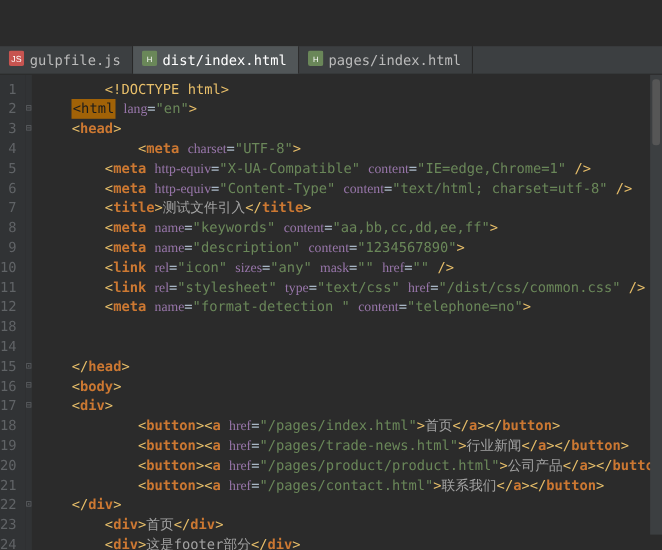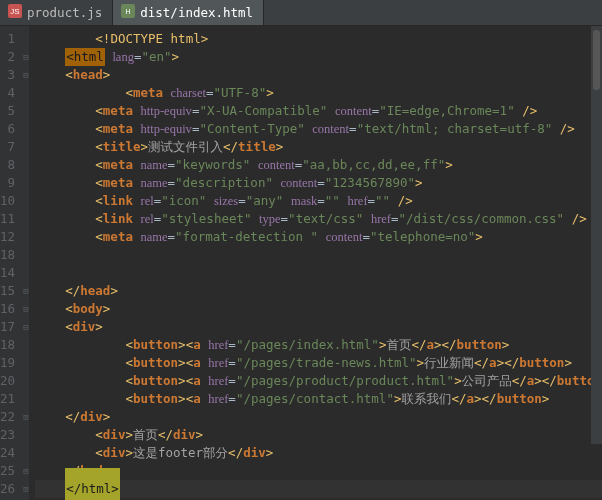--- a/index.html
+++ b/index.html
@@ -20,45 +20,54 @@
   .tag  { color:#cc7832; font-weight:bold; }
   .attr { color:#9876aa;font-family:Liberation Serif, serif; }
   .eq   { color:#a9b7c6; }
   .str  { color:#6a8759; }
   .txt  { color:#a3a3a3; }
   .doct { color:#e8bf6a; }
   .hl-open  { background:#a16207; color:#1b1b1b; padding:0 1px; }
   .hl-close { background:#a4a42a; color:#1b1b1b; padding:12px 1px; }
   .scroll-v { position:absolute; right:0; top:26px; bottom:0; width:11px; background:#3c3f41; }
   .scroll-thumb { position:absolute; right:2px; top:4px; width:7px; height:60px; background:#565656; border-radius:3px; }
-  .container { position:relative; width:602px; height:444px; }
+  .container { position:relative; width:602px; height:444px;margin-top:42px; }
   .caret-row { background:#323232; }
 </style>
 </head>
 <body>
 <div class="container">
 
 <div class="tabbar">
   <div class="tab">
     <span>
       <svg viewBox="0 0 14 14">
             <rect width="14" height="14" rx="2" fill="#c75450"></rect>
             <text x="7" y="10" font-size="8" text-anchor="middle" fill="#fff" font-family="Arial">JS</text>
           </svg>
     </span>
-    <span>product.js</span>
+    <span>gulpfile.js</span>
   </div>
   <div class="tab active">
     <span>
       <svg viewBox="0 0 14 14">
             <rect width="14" height="14" rx="2" fill="#6a8759"></rect>
             <text x="7" y="10" font-size="7" text-anchor="middle" fill="#fff" font-family="Arial">H</text>
           </svg>
     </span>
     <span>dist/index.html</span>
+  </div>
+  <div class="tab">
+    <span>
+      <svg viewBox="0 0 14 14">
+            <rect width="14" height="14" rx="2" fill="#6a8759"></rect>
+            <text x="7" y="10" font-size="7" text-anchor="middle" fill="#fff" font-family="Arial">H</text>
+          </svg>
+    </span>
+    <span>pages/index.html</span>
   </div>
 </div>
 
 <div class="editor">
   <div class="gutter" id="gutter">
         <div class="ln">1</div>
         <div class="ln">2</div>
         <div class="ln">3</div>
         <div class="ln">4</div>
         <div class="ln">5</div>

